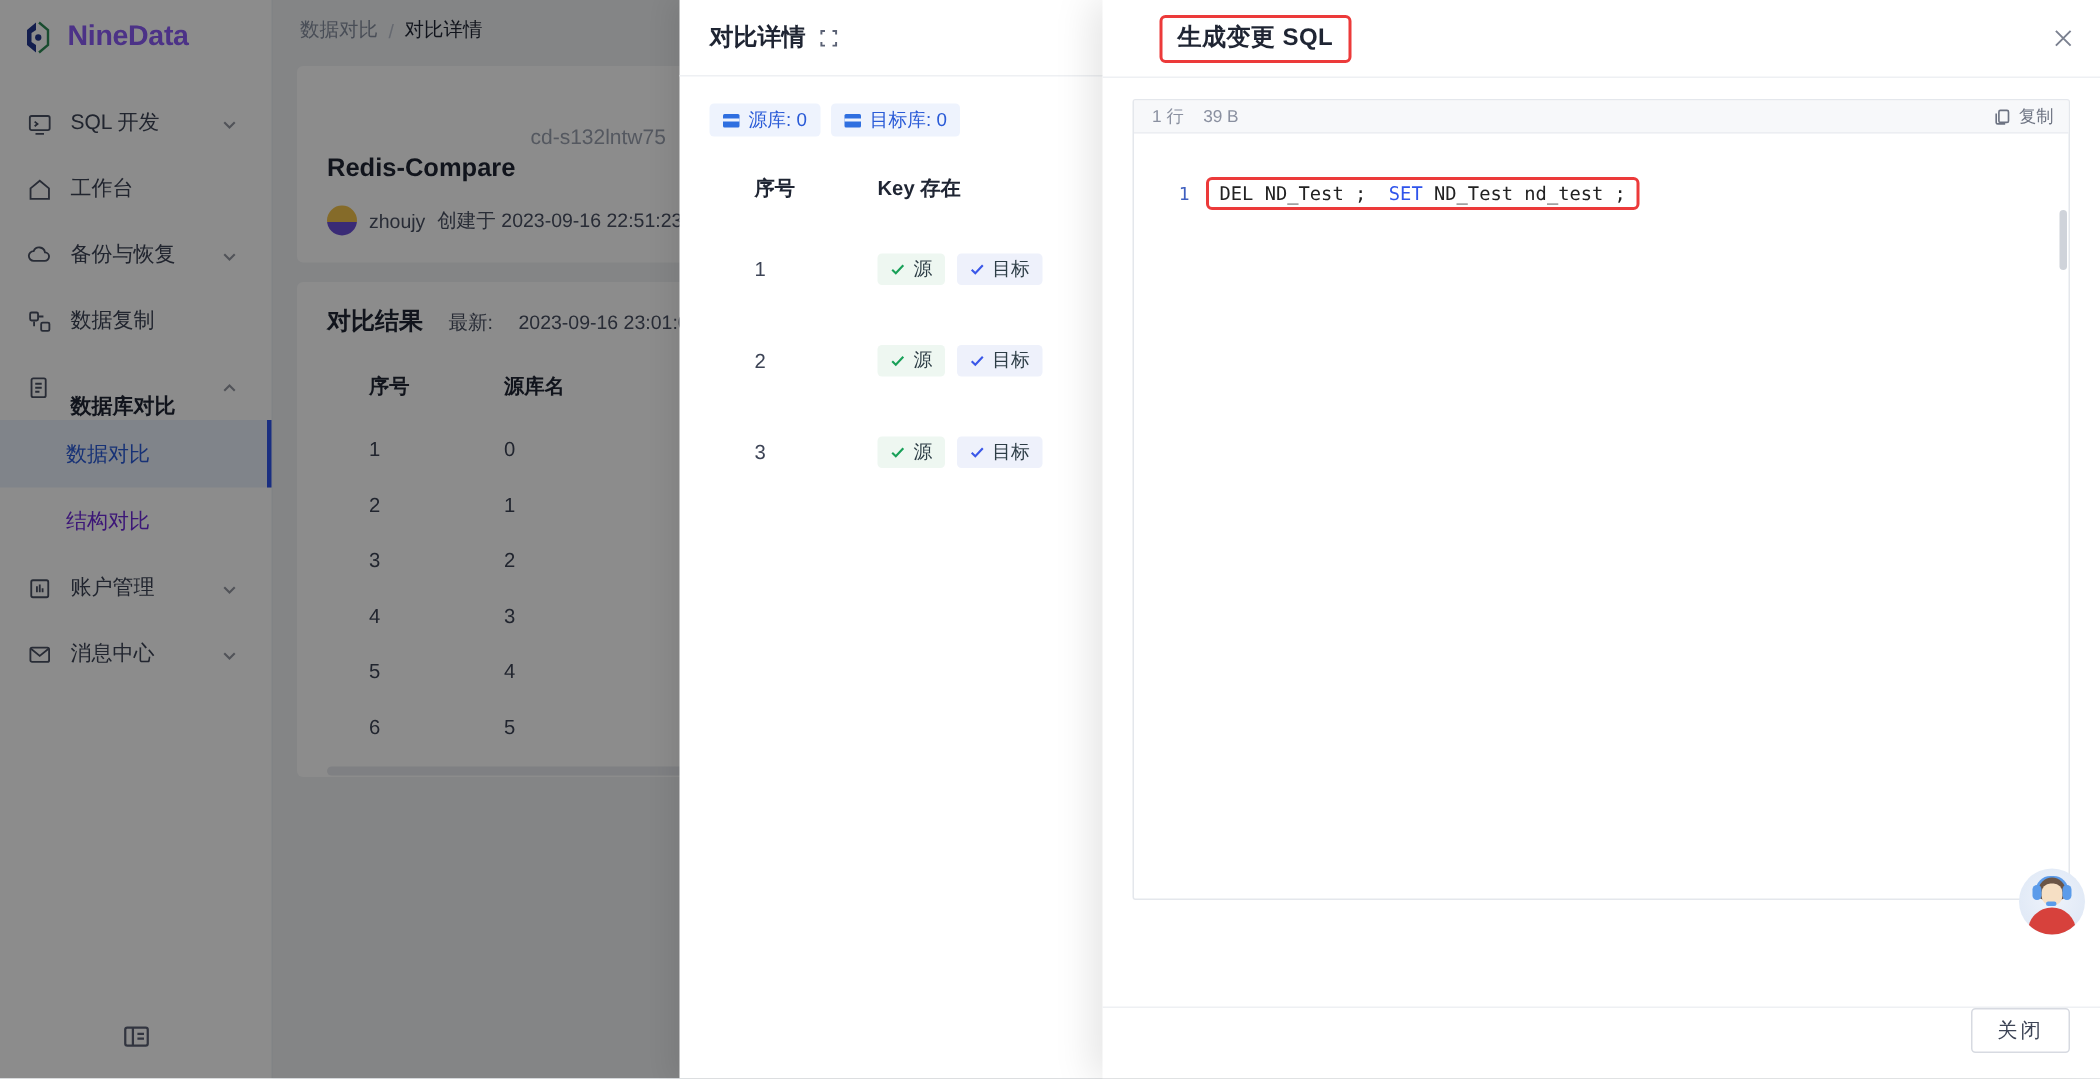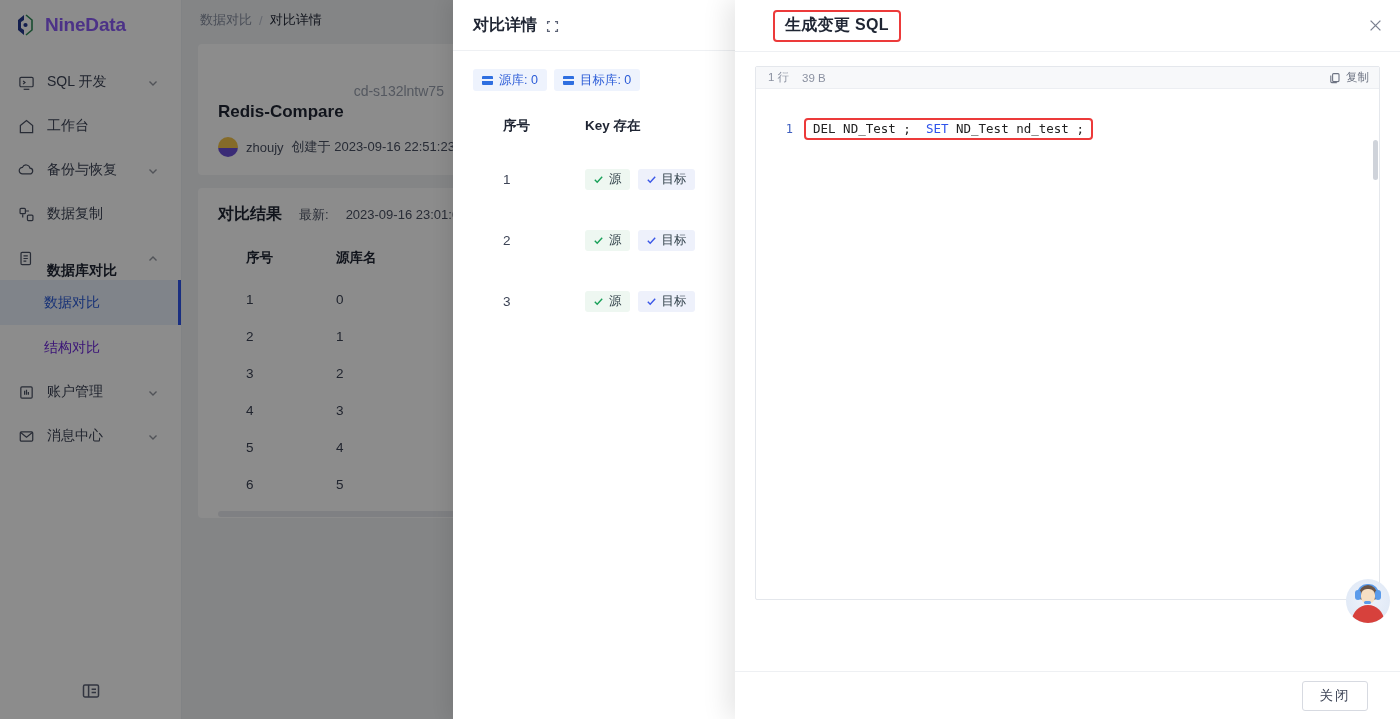--- a/index.html
+++ b/index.html
@@ -152,21 +152,21 @@
   .ed-code-wrap { border: 2px solid #ec3a3a; border-radius: 4px; padding: 0 7px; height: 22px; display: flex; align-items: center;}
   .ed-code {
     font-family: "DejaVu Sans Mono", "Liberation Mono", monospace;
     font-size: 12.5px; line-height: 18px; color: #222; white-space: pre;
   }
   .kw { color: #2f54eb; }
   .ed-scrollbar { position:absolute; right:1px; top:27px; width:5px; height:40px; background:#cfd3da; border-radius:3px;}
 
   .modal-foot {
     height: 48px; border-top: 1px solid #eef0f3;
-    display: flex; align-items: center; justify-content: flex-end; padding-right: 32px; margin-top: 41px;
+    display: flex; align-items: flex-start; justify-content: flex-end; padding-right: 20px; margin-top: 41px;
   }
   .btn-close {
     min-width: 66px; height: 30px; border: 1px solid #d7dae1; border-radius: 3px;
     background: #fff; font-size: 13.5px; color: #3d4456; display: flex; align-items: center;
     justify-content: center; cursor: pointer; letter-spacing: 2px; padding: 0 12px;
   }
 
   
   .support {
     position: absolute; right: 10px; bottom: 96px; width: 44px; height: 44px;

